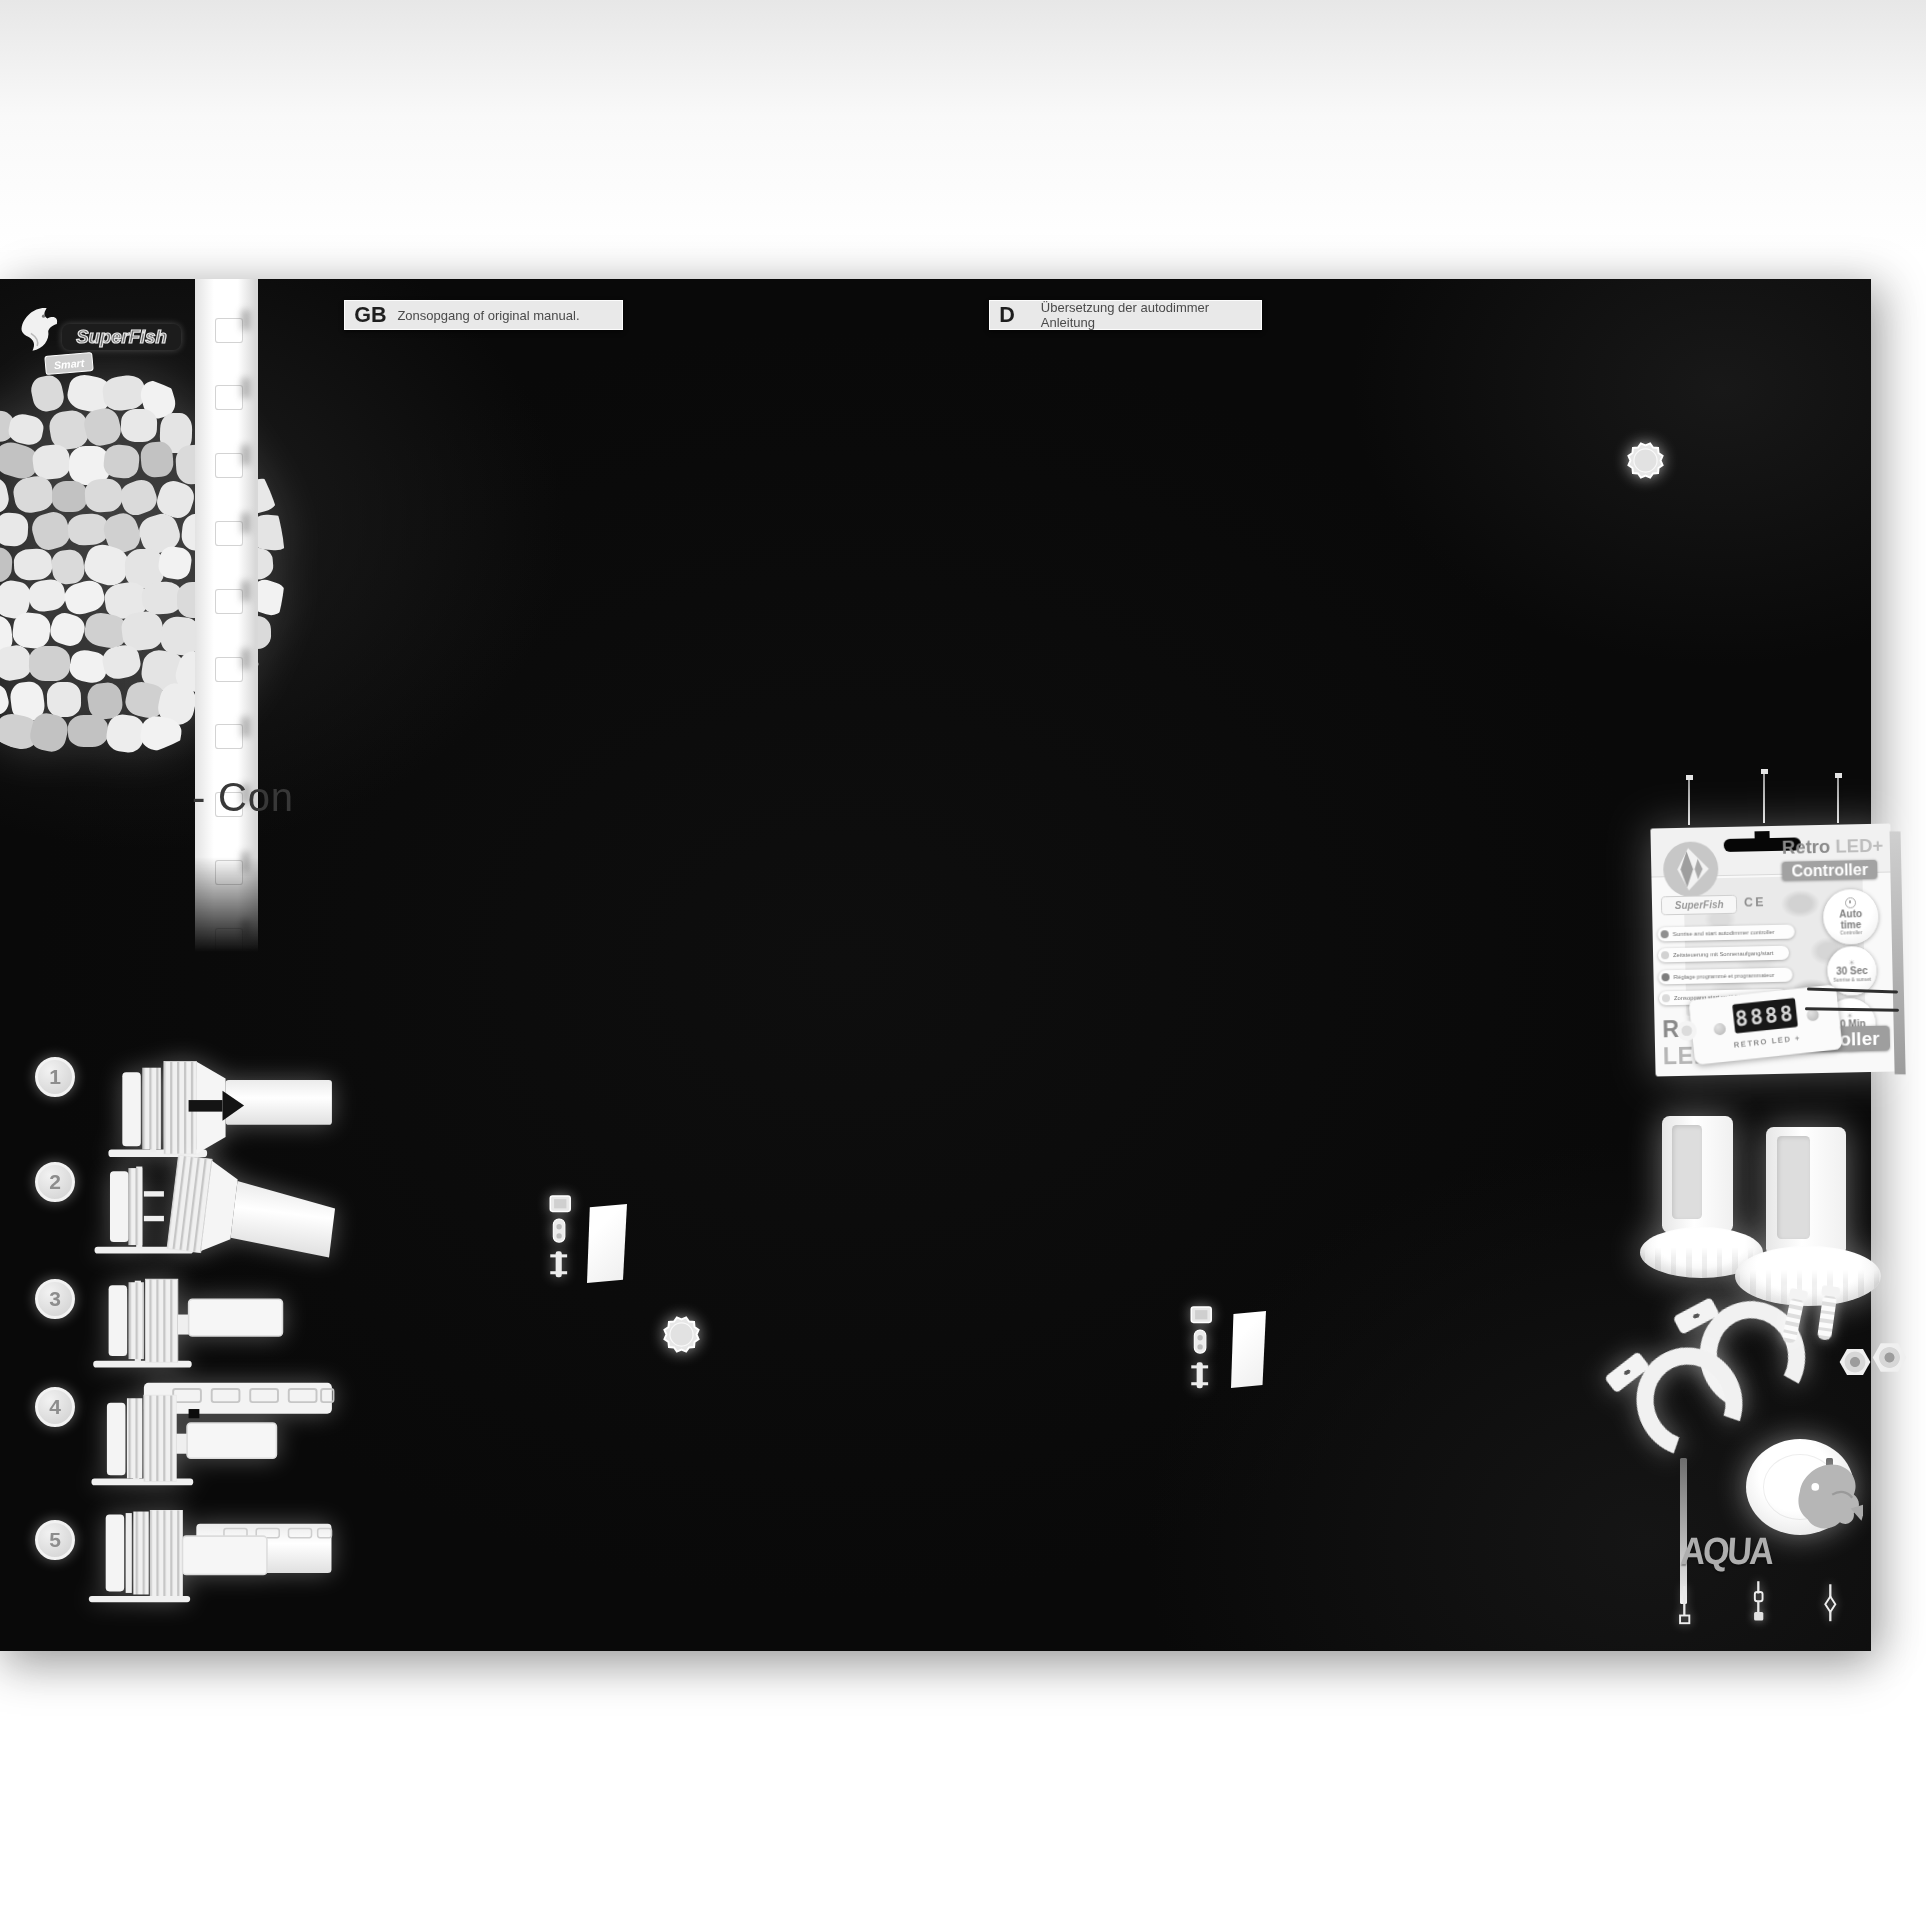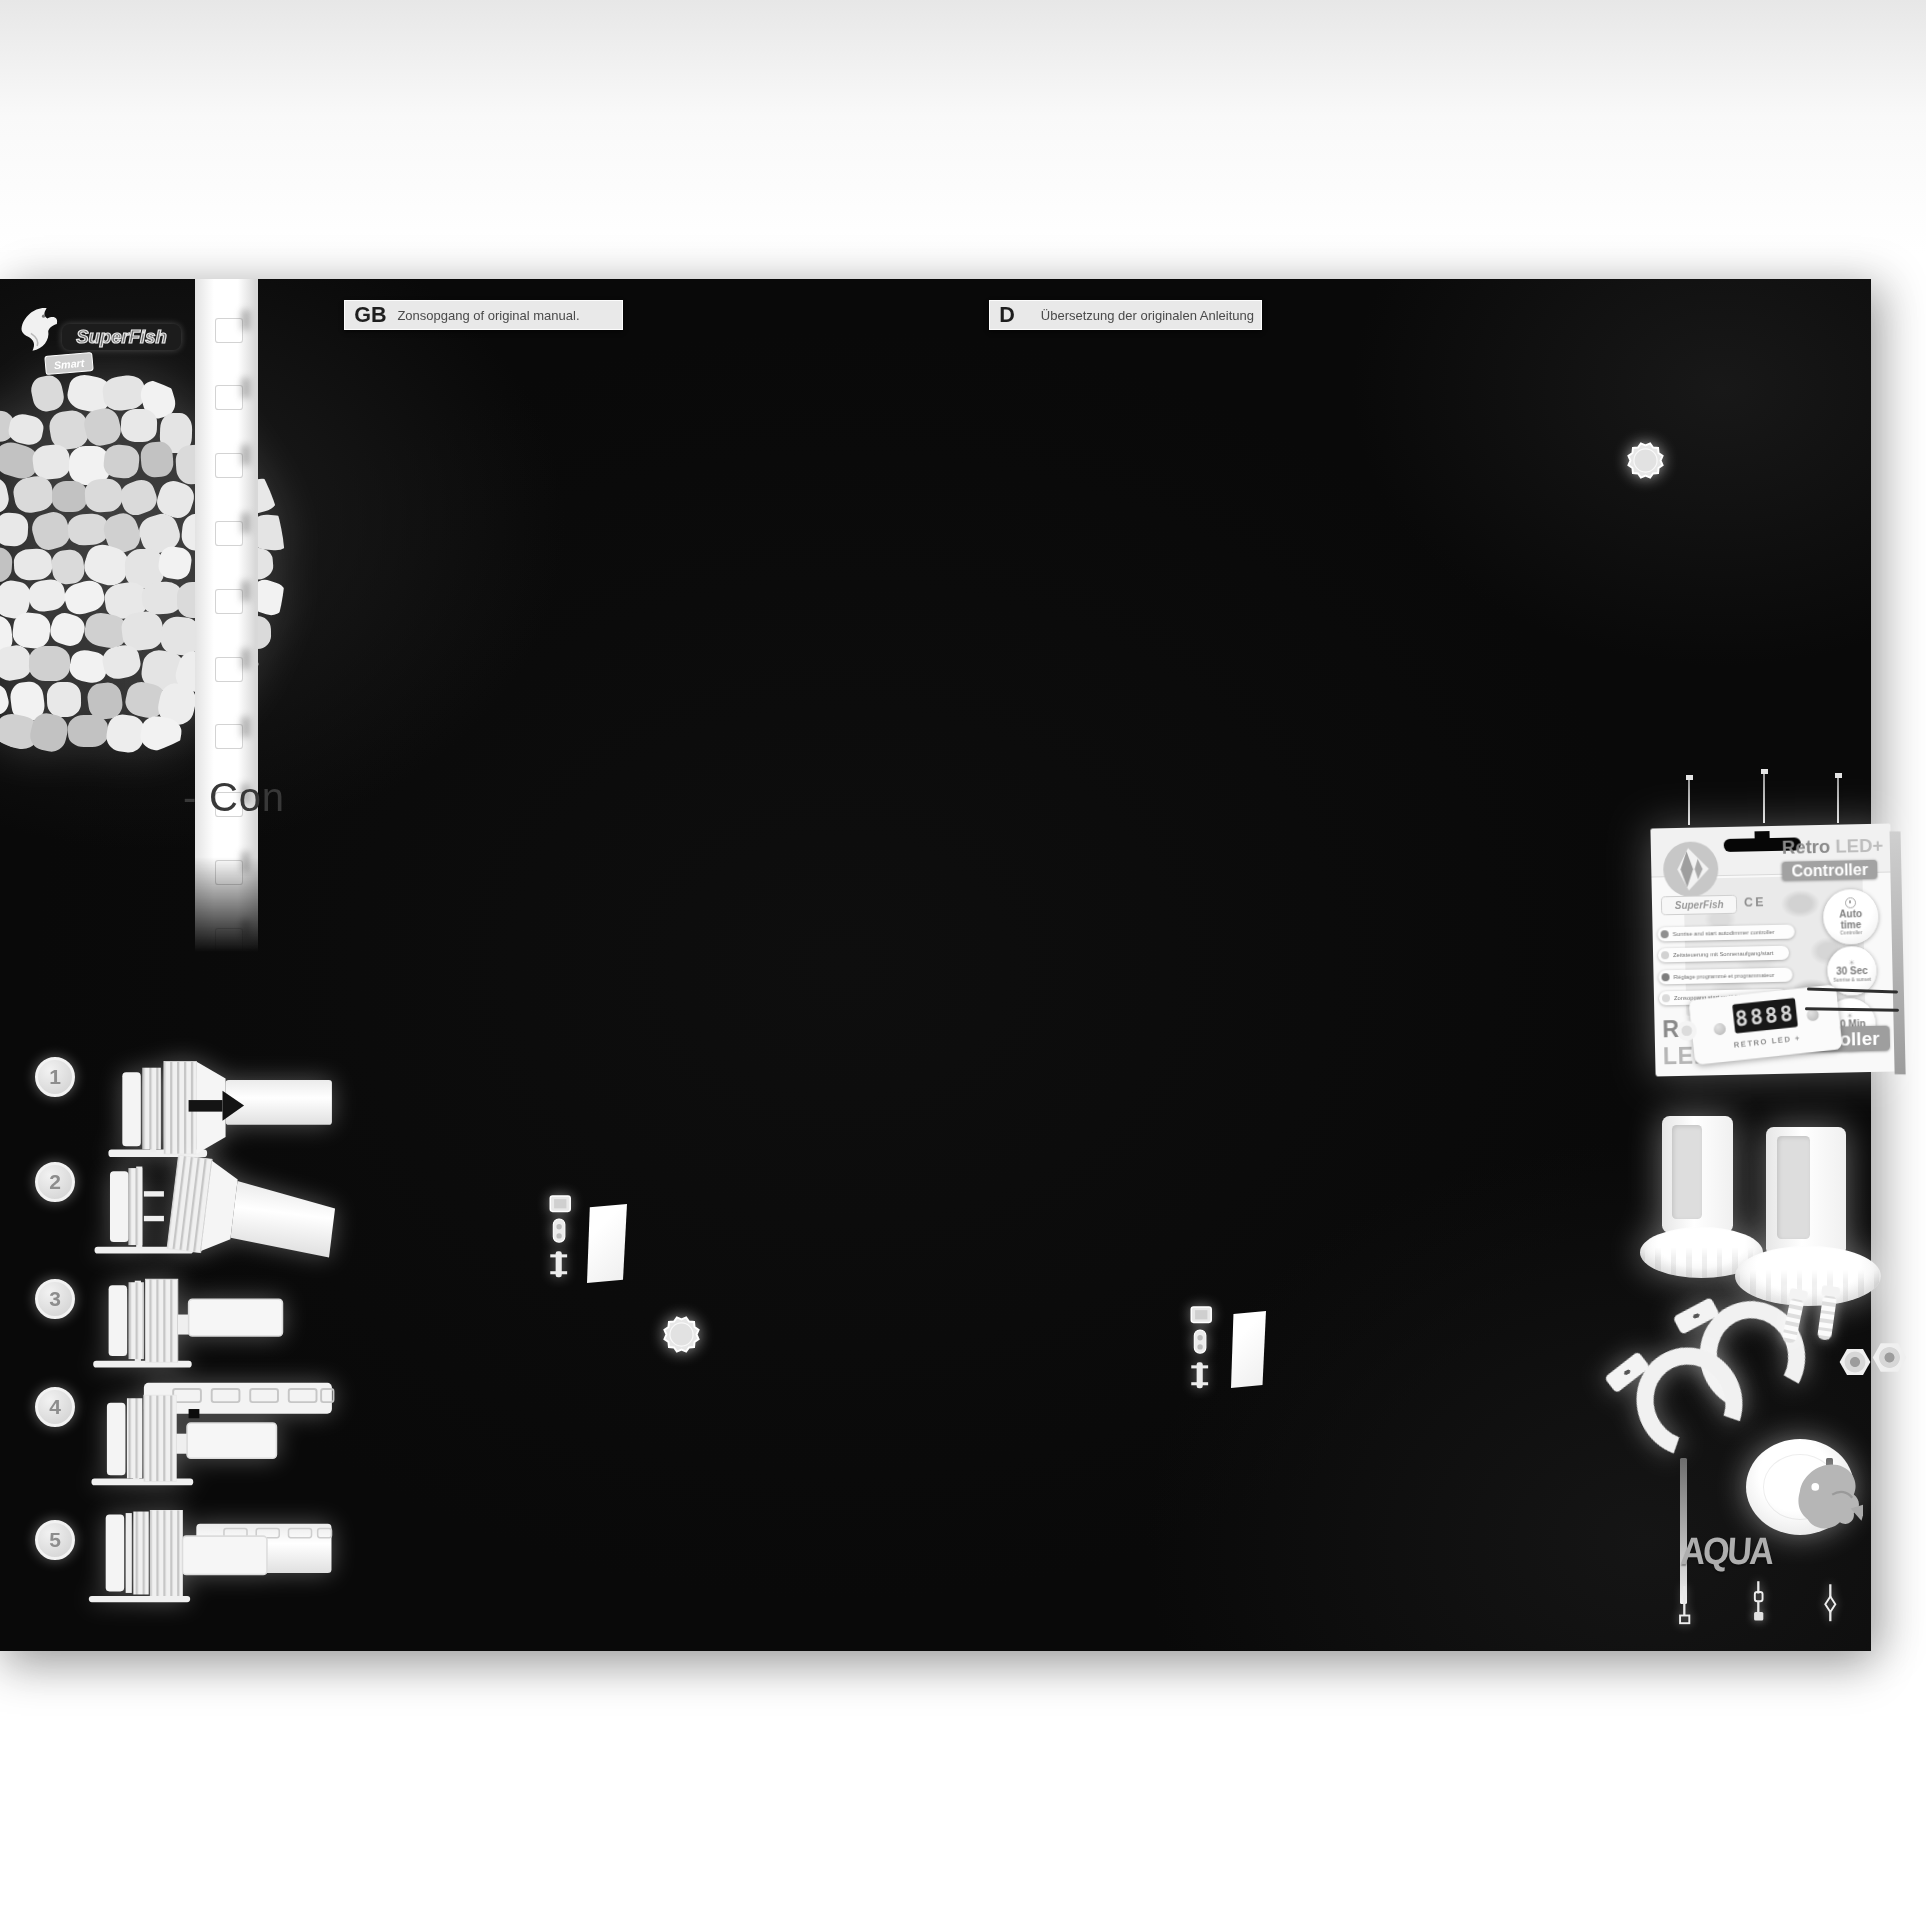--- a/index.html
+++ b/index.html
@@ -41,21 +41,21 @@
   
   .tube{position:absolute;left:195px;top:279px;width:63px;height:680px;z-index:3;
         background:linear-gradient(90deg,#e3e3e3,#ffffff 30%,#ffffff 68%,#d8d8d8 96%);
         filter:drop-shadow(0 0 29px rgba(255,255,255,.65));
         -webkit-mask-image:linear-gradient(180deg,#000 85%,transparent 99%);
         mask-image:linear-gradient(180deg,#000 85%,transparent 99%);}
   .chip{position:absolute;left:20px;width:26px;height:23px;border:1.5px solid rgba(175,175,175,.55);
         border-radius:3.1px;background:rgba(255,255,255,.92);}
   .seam{position:absolute;left:46px;width:9.2px;height:20px;background:rgba(35,35,35,.3);
         filter:blur(3.9px);}
-  .partial-title{position:absolute;left:183px;top:775px;z-index:5;font-size:40px;
+  .partial-title{position:absolute;left:192px;top:775px;z-index:5;font-size:40px;
         color:#383838;font-weight:500;letter-spacing:0.8px;}
   
   .step-num{position:absolute;width:34px;height:34px;border-radius:50%;border:3.1px solid #f2f2f2;
         background:radial-gradient(circle at 35% 30%,#f2f2f2,#cfcfcf);color:#8d8d8d;
         font-weight:700;font-size:21px;display:flex;align-items:center;justify-content:center;
         z-index:4;box-shadow:0 0 12.3px rgba(255,255,255,.35);}
   .step-svg{position:absolute;z-index:4;filter:drop-shadow(0 0 12.3px rgba(255,255,255,.3));}
   
   .knob{position:absolute;z-index:4;filter:drop-shadow(0 0 7.7px rgba(255,255,255,.6));}
   
@@ -185,21 +185,21 @@
   </svg>
 
   <div class="dark"></div>
 
   <div class="langbar" id="bar-gb">
     <span class="code">GB</span>
     <span class="txt">Zonsopgang of original manual.</span>
   </div>
   <div class="langbar" id="bar-d">
     <span class="code">D</span>
-    <span class="txt">Übersetzung der originalen Anleitung</span>
+    <span class="txt">Übersetzung der autodimmer Anleitung</span>
   </div>
 
   <div class="sf-logo">
     <svg width="48" height="55" viewBox="0 0 58 70">
       <path d="M8,34 C10,18 26,6 40,8 C36,14 36,18 41,21 C49,17 55,20 53,28 C47,30 44,32 42,37 C44,48 36,60 22,62 C26,54 24,48 16,44 C12,42 8,39 8,34 Z" fill="#f1f1f1"></path>
       <circle cx="36" cy="18" r="2" fill="#777"></circle>
       <path d="M20,40 C26,44 30,50 28,56" stroke="#bbb" stroke-width="2" fill="none"></path>
     </svg>
     <div class="sf-word">
       <span>SuperFish</span>

